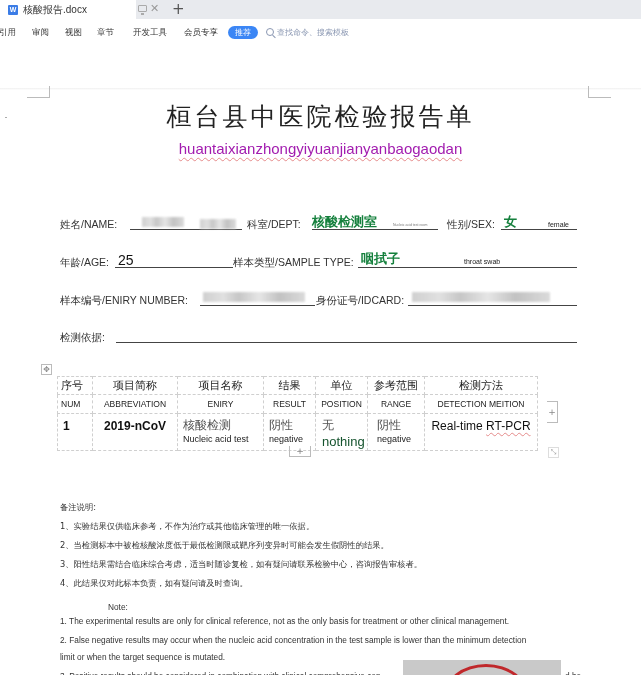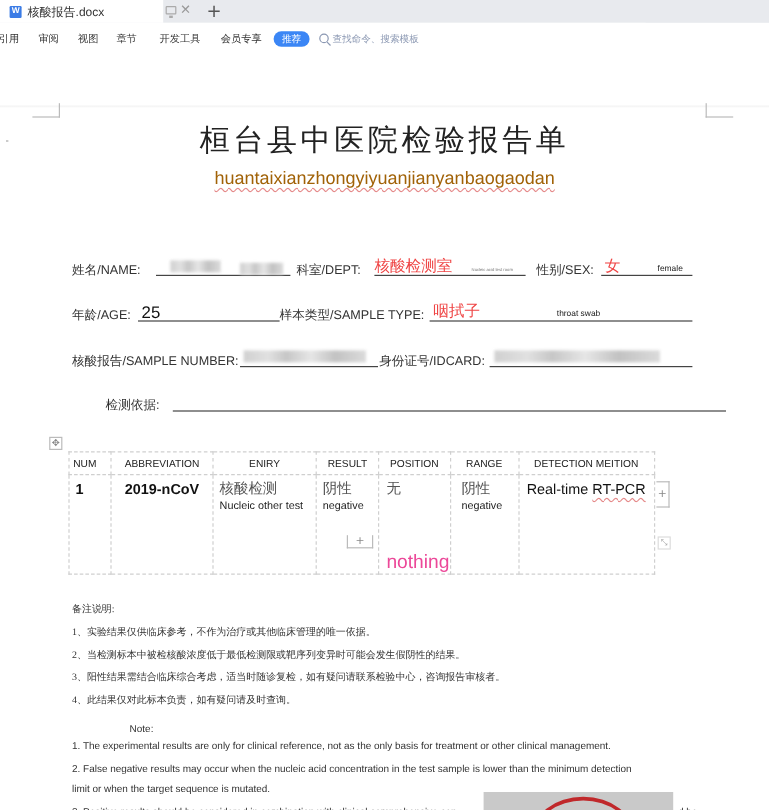--- a/index.html
+++ b/index.html
@@ -24,51 +24,51 @@
   .search-box .mag:after { content: ""; position: absolute; right: -3px; bottom: -2px; width: 4px; height: 1px; background: #8a97b2; transform: rotate(45deg); }
 
   
   .doc-area { position: absolute; left: 0; top: 46px; width: 641px; height: 629px; background: #ffffff; }
   .corner-l { position: absolute; left: 27px; top: 86px; width: 23px; height: 12px; border-right: 1px solid #bbb; border-bottom: 1px solid #bbb; }
   .corner-r { position: absolute; left: 588px; top: 86px; width: 23px; height: 12px; border-left: 1px solid #bbb; border-bottom: 1px solid #bbb; }
   .topshade { position: absolute; left: 0; top: 88px; width: 641px; height: 2px; background: linear-gradient(#f0f0f0, #ffffff); }
   .tiny-dot { position: absolute; left: 5px; top: 117px; width: 2px; height: 1px; background: #aaa; }
 
   .title { position: absolute; left: 0; top: 100px; width: 641px; text-align: center; font-family: "DejaVu Serif", serif; font-size: 25px; color: #222; letter-spacing: 3px; }
-  .subtitle { position: absolute; left: 0; top: 140px; width: 641px; text-align: center; font-family: "Liberation Sans", sans-serif; font-size: 15px; color: #a16207; }
+  .subtitle { position: absolute; left: 0; top: 140px; width: 641px; text-align: center; font-family: "Liberation Sans", sans-serif; font-size: 15px; color: #a21caf; }
   .subtitle span { text-decoration: underline wavy #e58b8b; text-decoration-thickness: 1px; text-underline-offset: 3px; }
 
   .field-row { position: absolute; left: 60px; font-size: 10.5px; color: #333; font-family: "Liberation Sans", sans-serif; white-space: nowrap; }
   .label { position: absolute; white-space: nowrap; }
   .uline { position: absolute; border-bottom: 1px solid #444; height: 14px; }
-  .val-serif { position: absolute; font-family: "DejaVu Serif", serif; font-size: 13px; color: #ef4444; white-space: nowrap; }
+  .val-serif { position: absolute; font-family: "DejaVu Serif", serif; font-size: 13px; color: #15803d; white-space: nowrap; font-weight: bold; }
   .val-small { position: absolute; font-size: 7px; color: #222; white-space: nowrap; }
   .val-tiny { position: absolute; font-size: 3.5px; color: #777; white-space: nowrap; }
   .val-bold { position: absolute; font-size: 14px; color: #111; font-weight: bold; white-space: nowrap; }
   .blur { position: absolute; height: 10px; background: linear-gradient(90deg, #c8c8c8 0%, #dcdcdc 20%, #bdbdbd 35%, #e2e2e2 55%, #b8b8b8 75%, #d5d5d5 100%); filter: blur(1.2px); opacity: 0.85; }
 
   
   .move-handle { position: absolute; left: 41px; top: 364px; width: 11px; height: 11px; border: 1px solid #bbb; font-size: 8px; color: #888; text-align: center; line-height: 9px; }
   table.results { position: absolute; left: 57px; top: 376px; border-collapse: collapse; font-family: "Liberation Sans", sans-serif; }
   table.results td { border: 1px dashed #cfcfcf; text-align: center; vertical-align: top; color: #222; padding: 0; }
   .hdr-cn td { height: 17px; font-size: 11px; font-family: "DejaVu Sans", sans-serif; line-height: 17px; }
   .hdr-en td { height: 18px; font-size: 8.5px; line-height: 18px; color: #333; }
   .data-row td { height: 37px; }
   .cell-cn { font-family: "DejaVu Serif", serif; font-size: 12px; color: #555; margin-top: 3px; display: block; }
   .cell-en { font-size: 9px; display: block; color: #222; }
-  .cell-en-big { font-size: 16px; display: block; color: #ec4899; margin-top: 44px; }
+  .cell-en-big { font-size: 13px; display: block; color: #14532d; }
   .cell-bold { font-size: 12px; font-weight: bold; display: block; margin-top: 5px; color: #111; }
   .rt-pcr { text-decoration: underline wavy #e58b8b; text-decoration-thickness: 1px; text-underline-offset: 2px; }
   .add-row { position: absolute; left: 289px; top: 446px; width: 22px; height: 11px; border: 1px solid #bbb; border-top: none; font-size: 9px; color: #888; text-align: center; line-height: 10px; }
   .add-col { position: absolute; left: 547px; top: 401px; width: 11px; height: 22px; border: 1px solid #bbb; border-left: none; font-size: 9px; color: #888; text-align: center; line-height: 20px; }
   .resize { position: absolute; left: 548px; top: 447px; width: 11px; height: 11px; border: 1px solid #ddd; font-size: 7px; color: #999; text-align: center; line-height: 9px; }
 
   
   .notes { position: absolute; left: 60px; top: 502px; width: 520px; font-size: 8.3px; color: #333; }
-  .notes .nline { position: absolute; left: 0; white-space: nowrap; font-family: Liberation Serif, serif; }
+  .notes .nline { position: absolute; left: 0; white-space: nowrap; }
   .notes .en { font-family: "Liberation Sans", sans-serif; font-size: 8.3px; }
   .stamp-img { position: absolute; left: 403px; top: 660px; width: 158px; height: 20px; background: #c9c9c9; overflow: hidden; }
   .stamp-img:after { content: ""; position: absolute; left: 40px; top: 4px; width: 80px; height: 60px; border: 3px solid #c0282b; border-radius: 50%; }
 </style>
 </head>
 <body>
 
 <div class="tabbar">
   <div class="tab">
     <div class="wicon">W</div>
@@ -121,64 +121,73 @@
   <span class="label" style="left:0; top:3px;">年龄/AGE:</span>
   <div class="uline" style="left:55px; width:118px; top:1px;"></div>
   <span class="val-bold" style="left:58px; top:-1px; font-weight:normal; font-size:14px;">25</span>
   <span class="label" style="left:173px; top:3px;">样本类型/SAMPLE TYPE:</span>
   <div class="uline" style="left:298px; width:219px; top:1px;"></div>
   <span class="val-serif" style="left:301px; top:-3px;">咽拭子</span>
   <span class="val-small" style="left:404px; top:5px;">throat swab</span>
 </div>
 
 <div class="field-row" style="top:291px; width:520px; height:18px;">
-  <span class="label" style="left:0; top:3px;">核酸报告/SAMPLE NUMBER:</span>
+  <span class="label" style="left:0; top:3px;">样本编号/ENIRY NUMBER:</span>
   <div class="uline" style="left:140px; width:115px; top:1px;"></div>
   <div class="blur" style="left:143px; top:1px; width:102px;"></div>
   <span class="label" style="left:256px; top:3px;">身份证号/IDCARD:</span>
   <div class="uline" style="left:348px; width:169px; top:1px;"></div>
   <div class="blur" style="left:352px; top:1px; width:138px;"></div>
 </div>
 
-<div class="field-row" style="top:327px; width:520px; height:18px;margin-left:28px;">
+<div class="field-row" style="top:327px; width:520px; height:18px;">
   <span class="label" style="left:0; top:4px;">检测依据:</span>
   <div class="uline" style="left:56px; width:461px; top:2px;"></div>
 </div>
 
 <div class="move-handle">✥</div>
 <table class="results">
   <colgroup>
     <col style="width:35px">
       <col style="width:85px">
       <col style="width:86px">
     <col style="width:52px">
       <col style="width:52px">
       <col style="width:57px">
       <col style="width:113px">
   </colgroup>
   <tbody>
+      <tr class="hdr-cn">
+    <td style="text-align:left; padding-left:3px;">序号</td>
+    <td>项目简称</td>
+    <td>项目名称</td>
+    <td>结果</td>
+    <td>单位</td>
+    <td>参考范围</td>
+    <td>检测方法</td>
+  </tr>
   <tr class="hdr-en">
     <td style="text-align:left; padding-left:3px;">NUM</td>
     <td>ABBREVIATION</td>
     <td>ENIRY</td>
     <td>RESULT</td>
     <td>POSITION</td>
     <td>RANGE</td>
     <td>DETECTION MEITION</td>
   </tr>
   <tr class="data-row">
     <td style="text-align:left; padding-left:5px;">
           <span class="cell-bold">1</span>
         </td>
     <td>
           <span class="cell-bold">2019-nCoV</span>
         </td>
     <td style="text-align:left; padding-left:5px;">
       <span class="cell-cn">核酸检测</span>
-      <span class="cell-en">Nucleic other test</span>
+      <span class="cell-en">Nucleic acid test</span>
     </td>
     <td style="text-align:left; padding-left:5px;">
       <span class="cell-cn">阴性</span>
       <span class="cell-en">negative</span>
     </td>
     <td style="text-align:left; padding-left:6px;">
       <span class="cell-cn">无</span>
       <span class="cell-en-big">nothing</span>
     </td>
     <td style="text-align:left; padding-left:9px;">

